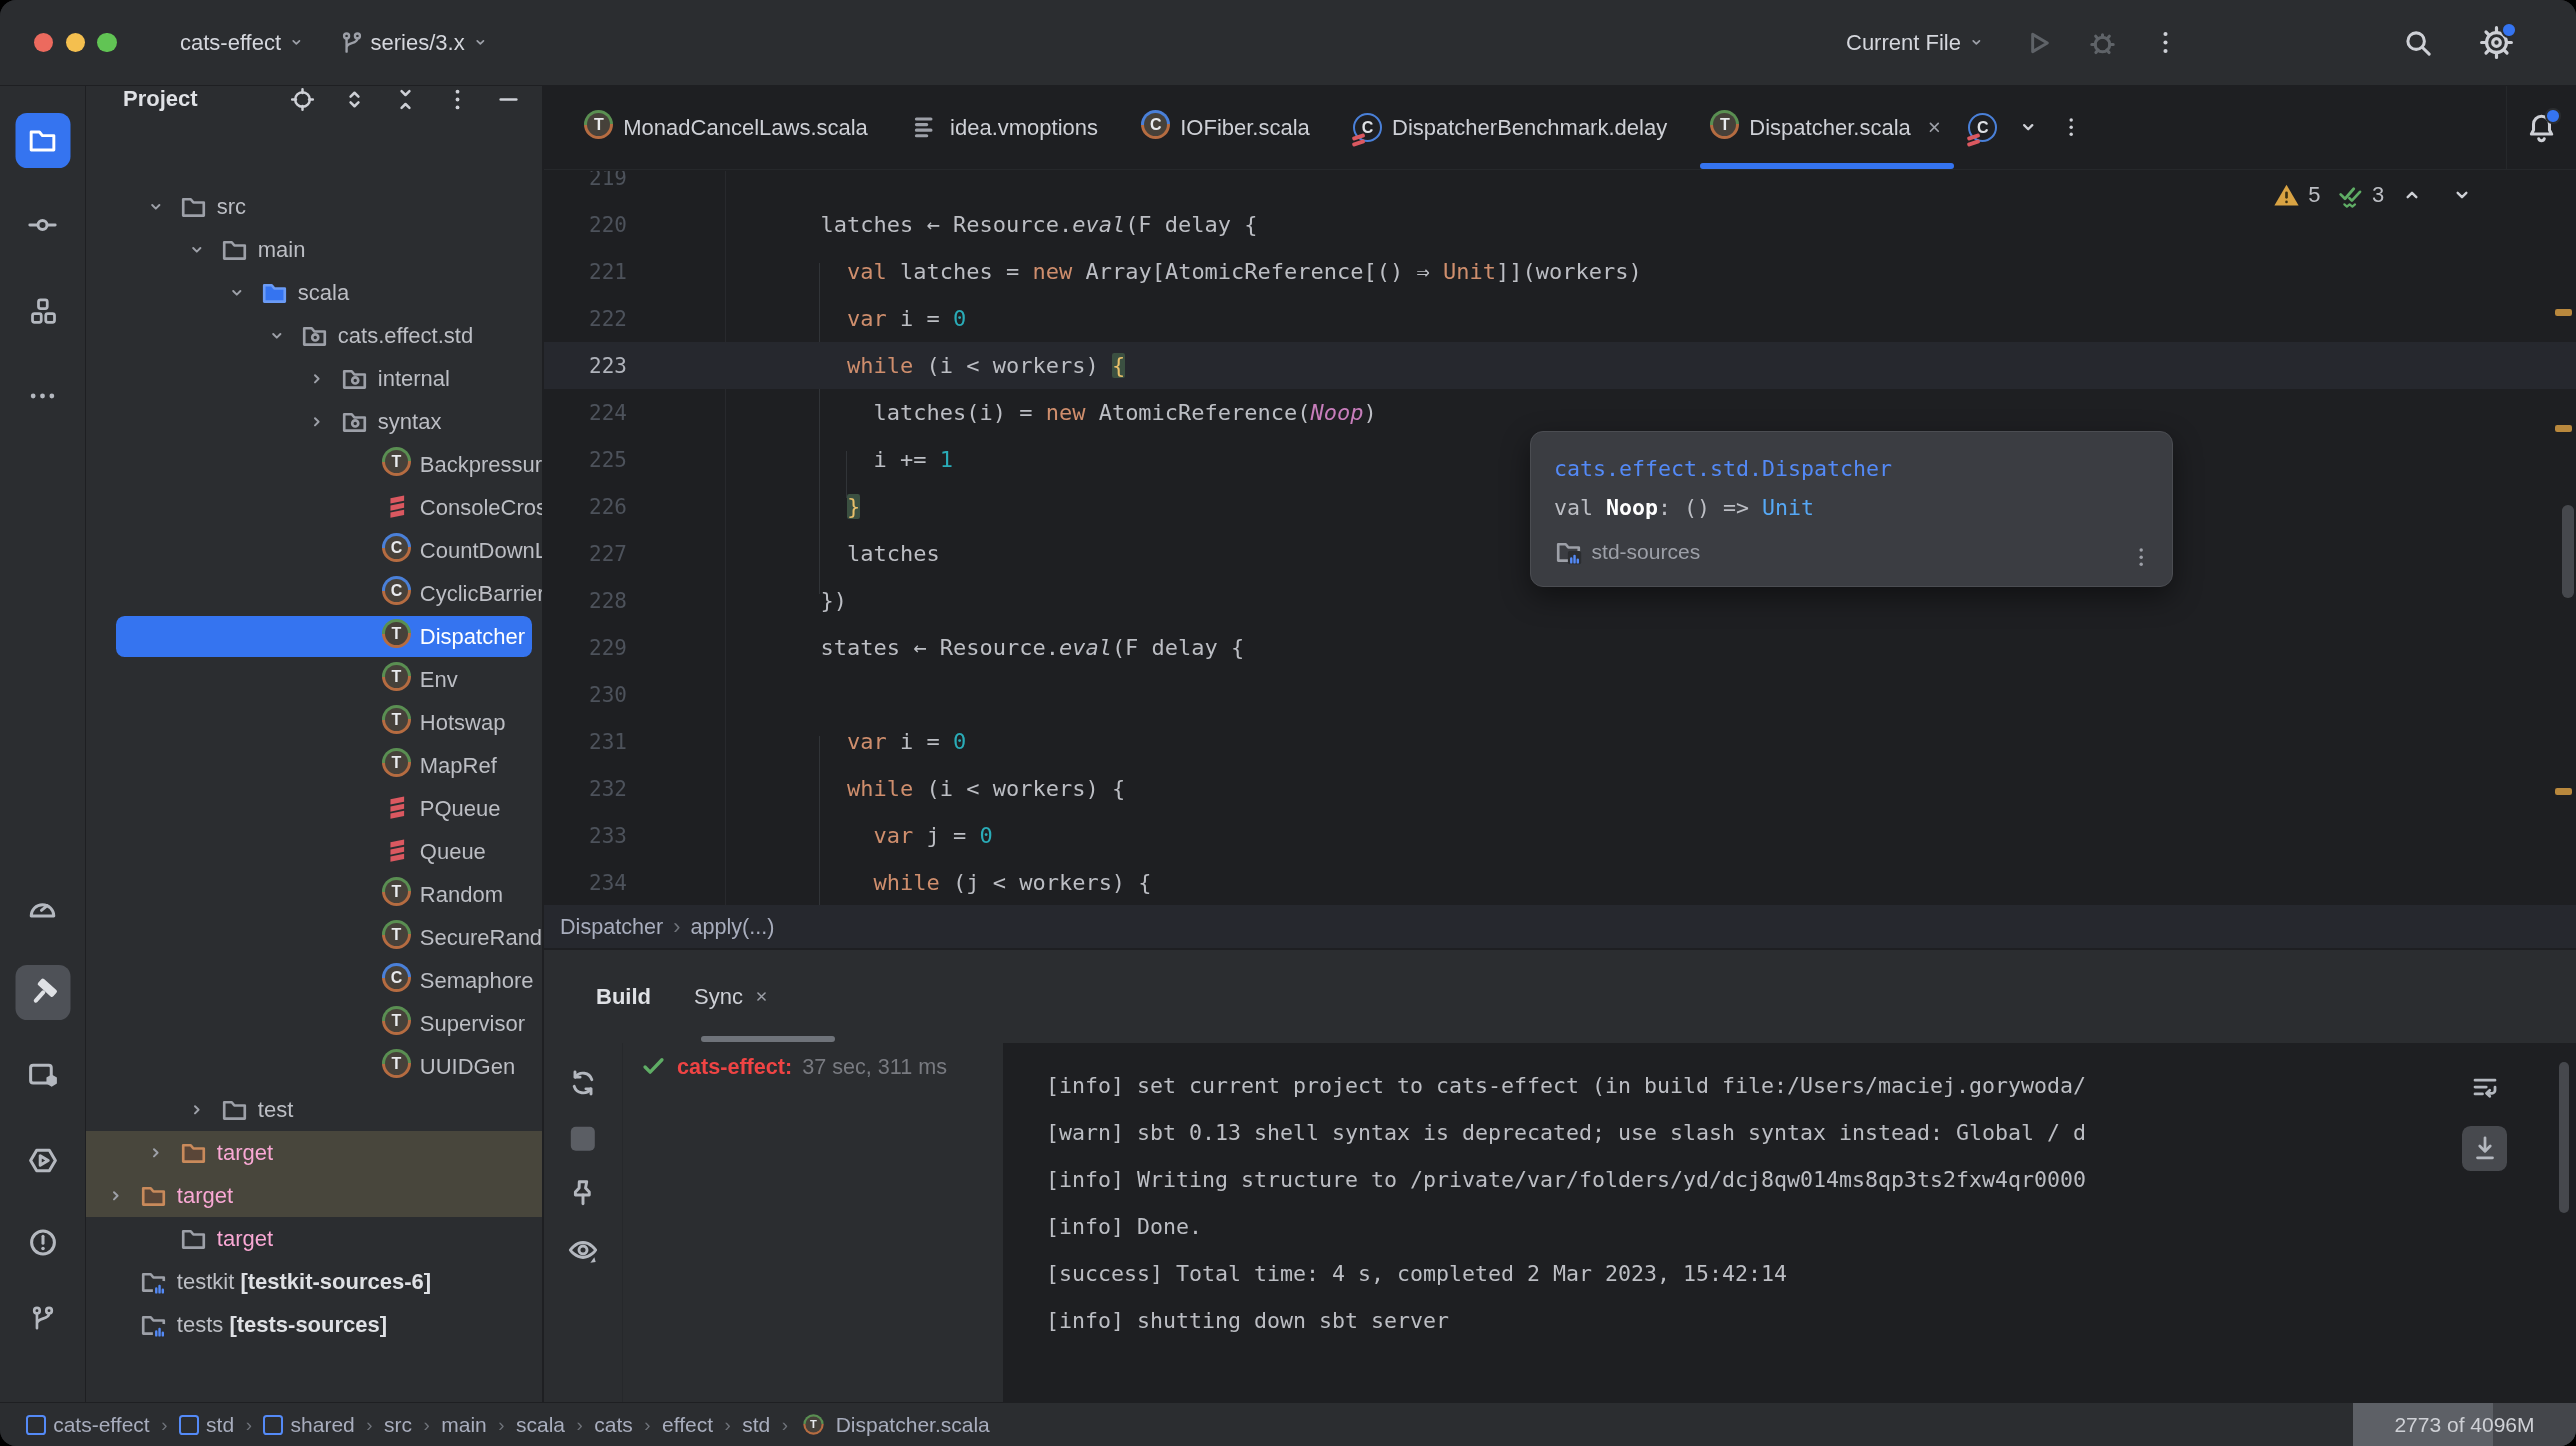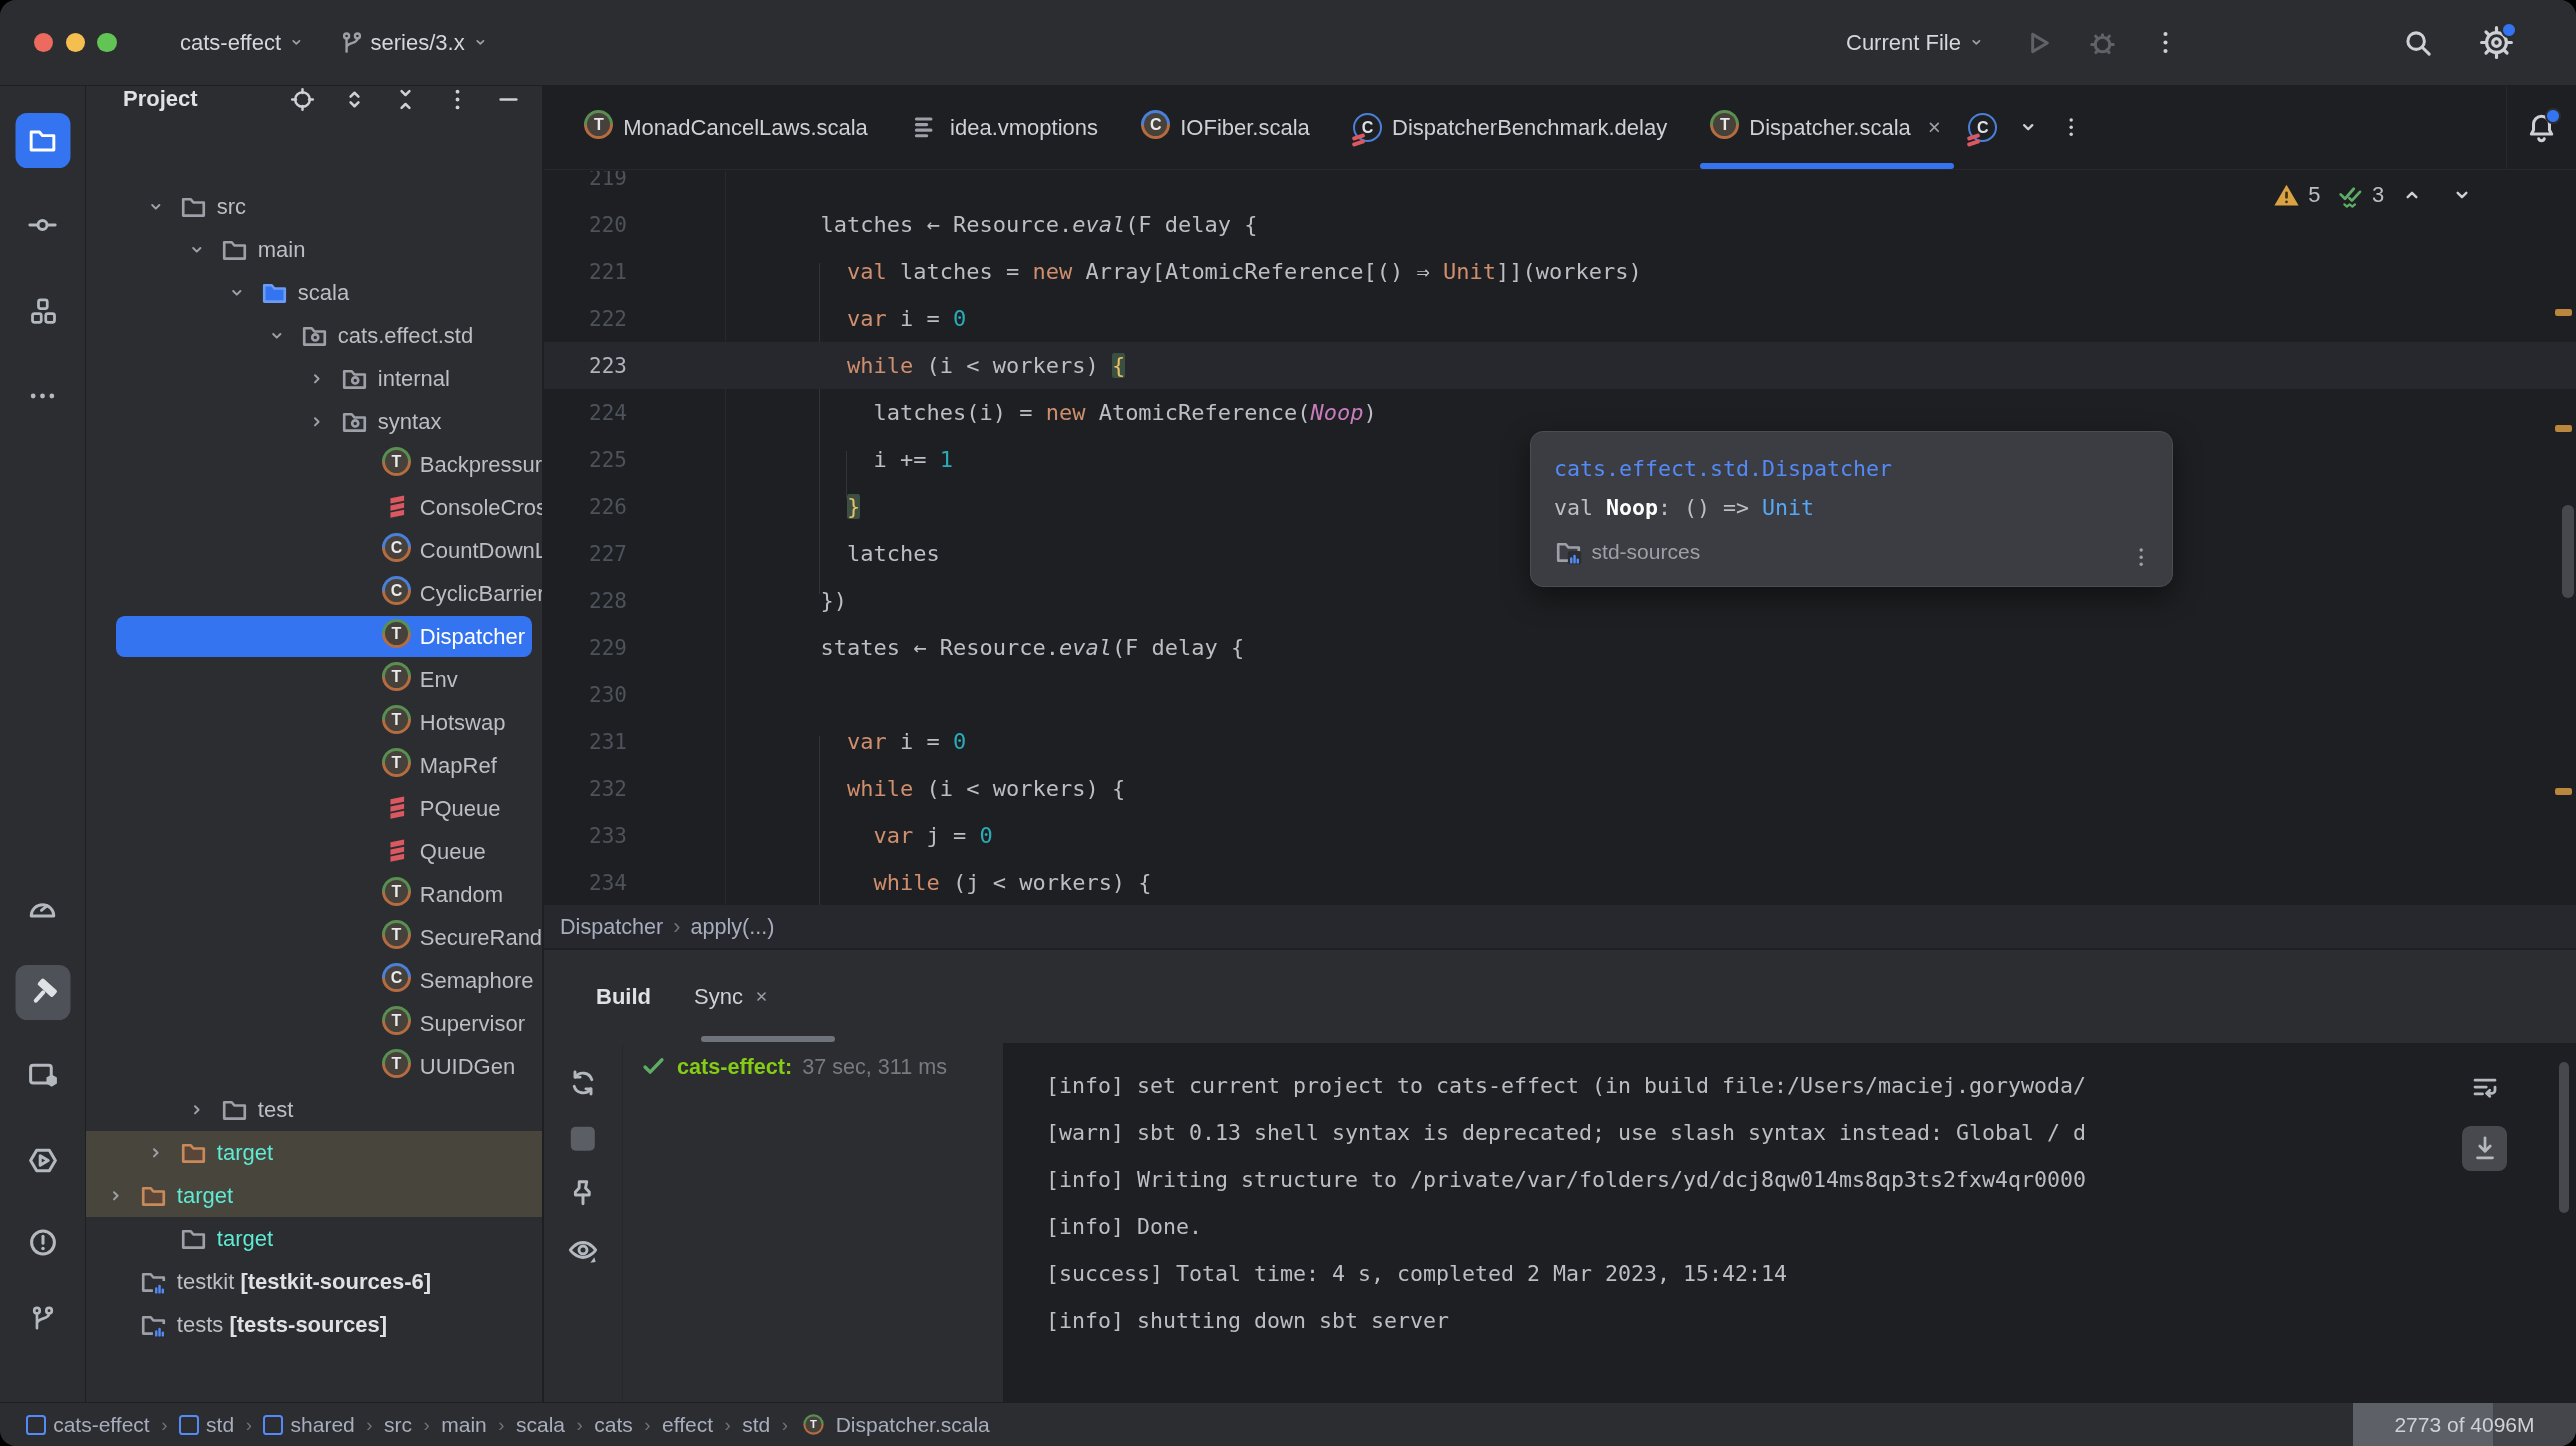--- a/index.html
+++ b/index.html
@@ -40,21 +40,21 @@
   .trow{height:43px;display:flex;align-items:center;font-size:22px;color:#bcbec4;
         position:relative;white-space:nowrap;}
   .trow .chev{width:40px;display:inline-flex;justify-content:center;flex:none;color:#9da0a8;}
   .trow .ticon{width:35px;display:inline-flex;justify-content:center;flex:none;}
   .trow .tlabel{margin-left:5.8px;}
   .trow.sel-pill::before{content:"";position:absolute;left:30px;right:10px;top:1.4px;bottom:1.4px;
         background:#3574f0;border-radius:8.6px;}
   .trow.sel-pill .tlabel{color:#fff;}
   .trow.sel-pill>*{position:relative;}
   .trow.rowband{background:#48463c;}
-  .trow.yellow .tlabel{color:#5eead4;}
+  .trow.yellow .tlabel{color:#f9a8d4;}
   .trow .suffix{font-weight:bold;color:#dfe1e5;}
 
   
   .editor{position:absolute;left:544px;top:86px;right:0;bottom:43px;background:#1e1f22;}
   .tabbar{position:absolute;left:0;top:0;right:0;height:83px;border-bottom:1.4px solid #26282b;
           display:flex;align-items:stretch;}
   .tabs{display:flex;padding-left:18.7px;}
   .tab{display:flex;align-items:center;gap:10px;padding:0 21.6px;font-size:22px;color:#ced0d6;
        position:relative;}
   .tab .close{color:#9da0a8;margin-left:4.3px;}
@@ -108,21 +108,21 @@
   .btab.bold{font-weight:bold;color:#dfe1e5;}
   .btab .close{color:#9da0a8;}
   .btab-underline{position:absolute;left:157px;top:86px;width:134px;height:5.8px;border-radius:2.9px;
                   background:#6f737a;}
   .bbody{position:absolute;left:0;right:0;top:93px;bottom:0;display:flex;}
   .btoolbar{width:78px;border-right:1.4px solid #26282b;position:relative;flex:none;}
   .btool{position:absolute;left:50%;transform:translate(-50%,-50%);color:#b4b8bf;}
   .btree{width:380px;flex:none;position:relative;}
   .btask{position:absolute;left:17px;top:10px;display:flex;align-items:center;gap:10px;
          font-size:21.6px;white-space:nowrap;}
-  .btask .tname{font-weight:bold;color:#84cc16;}
+  .btask .tname{font-weight:bold;color:#ef4444;}
   .btask .ttime{color:#787a80;}
   .blog{flex:1;background:#1e1f22;position:relative;overflow:hidden;}
   .blog pre{margin:0;padding:18.7px 0 0 43px;font:21.6px "DejaVu Sans Mono",monospace;
             line-height:47px;color:#bcbec4;white-space:pre;}
   .log-actions{position:absolute;right:69px;top:21.6px;display:flex;flex-direction:column;gap:16px;align-items:center;}
   .log-act{width:45px;height:45px;border-radius:8.6px;display:flex;align-items:center;
            justify-content:center;color:#b4b8bf;}
   .log-act.on{background:#47494e;}
   .blog-scroll{position:absolute;right:7.2px;top:18.7px;width:10px;height:151px;border-radius:5px;background:#46484d;}
 

